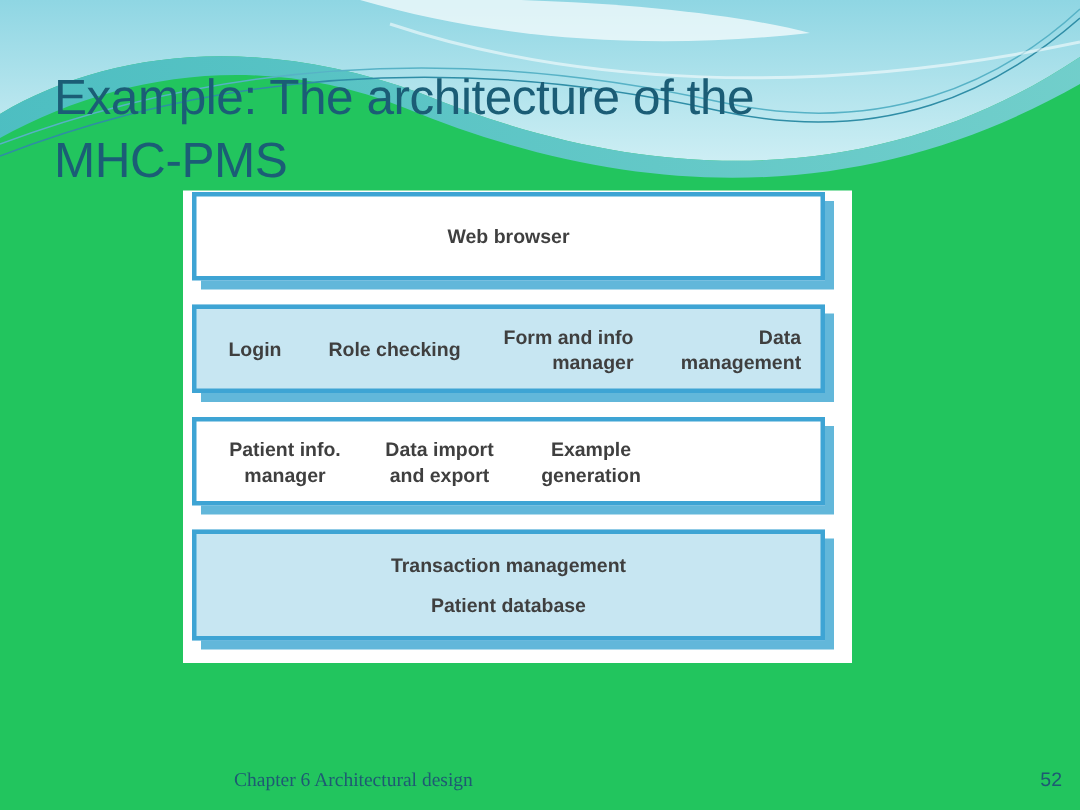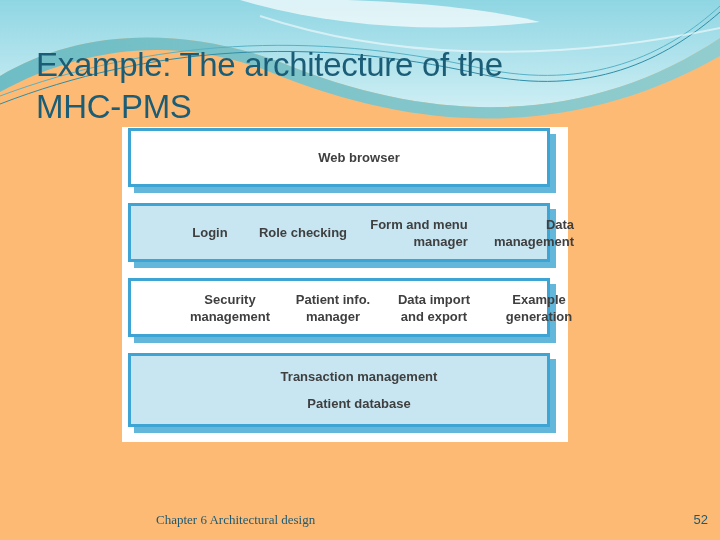--- a/index.html
+++ b/index.html
@@ -4,21 +4,21 @@
 <style>
   html,body{margin:0;padding:0;}
   body{
     width:720px;height:540px;
     font-family:"Liberation Sans", sans-serif;
     background:#ffffff;
     overflow:hidden;
   }
   .slide{
     position:relative;width:720px;height:540px;
-    background:#fdba74;
+    background:#22c55e;
     overflow:hidden;
   }
   .bg{
     position:absolute;top:0;left:0;z-index:0;display:block;
   }
   .title{
     position:absolute;left:36px;top:44px;z-index:1;
     font-size:33px;line-height:42px;letter-spacing:-0.3px;
     color:var(--title-text,#1b5d76);
     font-weight:400;white-space:nowrap;
@@ -26,21 +26,21 @@
   .diagram-panel{
     position:absolute;left:122px;top:127px;width:446px;height:315px;
     background:#ffffff;z-index:2;
   }
   .layer{
     position:absolute;left:6px;width:422px;box-sizing:border-box;
     border:3px solid var(--box-border,#3ea4d4);
     box-shadow:6px 6px 0 0 var(--box-shadow,#62b7da);
     display:grid;align-items:center;justify-items:center;
     color:var(--box-text,#3f3f3f);
-    font-size:13px;font-weight:600;line-height:17px;text-align:center;padding-left:40px;
+    font-size:13px;font-weight:600;line-height:17px;text-align:center;
   }
   .layer-0{top:1px;height:59px;grid-template-columns:1fr;}
   .layer-1{top:76px;height:59px;grid-template-columns:78px 108px 124px 106px;text-align:right;}
   .layer-2{top:151px;height:59px;grid-template-columns:118px 88px 114px 96px;}
   .layer-3{top:226px;height:74px;grid-template-columns:1fr;align-content:center;row-gap:10px;}
   .cell{display:block;}
   .footer{
     position:absolute;left:156px;top:512px;z-index:1;
     font-family:"Liberation Serif", serif;
     font-size:13px;color:var(--footer-text,#1e5a73);
@@ -87,33 +87,29 @@
         </div>
       </div>
     <div class="layer layer-1" style="background: rgb(199, 230, 242);">
         <div class="cell">
           <div>Login</div>
         </div>
         <div class="cell">
           <div>Role checking</div>
         </div>
         <div class="cell">
-          <div>Form and menu</div>
+          <div>Form and info</div>
           <div>manager</div>
         </div>
         <div class="cell">
           <div>Data</div>
           <div>management</div>
         </div>
       </div>
     <div class="layer layer-2" style="background: rgb(255, 255, 255);">
-        <div class="cell">
-          <div>Security</div>
-          <div>management</div>
-        </div>
         <div class="cell">
           <div>Patient info.</div>
           <div>manager</div>
         </div>
         <div class="cell">
           <div>Data import</div>
           <div>and export</div>
         </div>
         <div class="cell">
           <div>Example</div>

